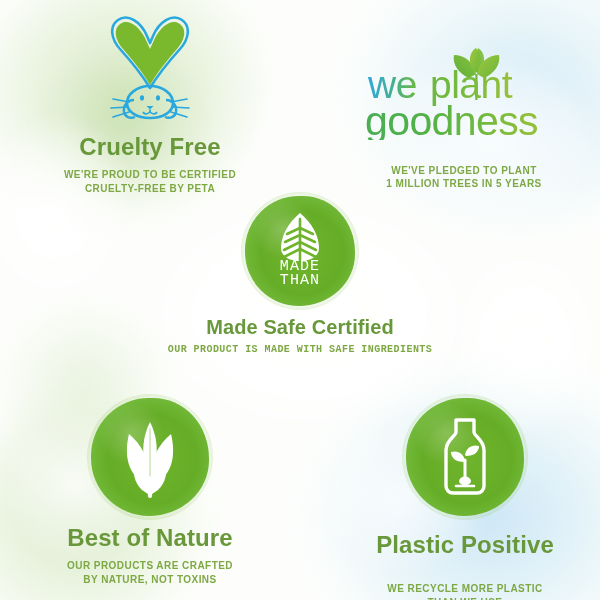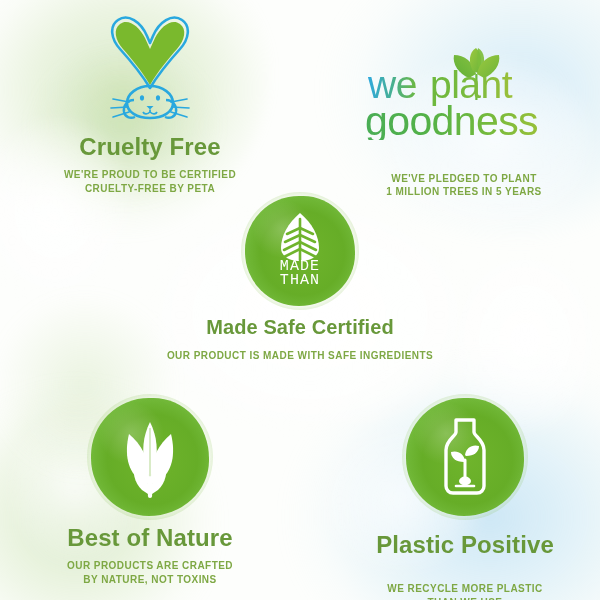--- a/index.html
+++ b/index.html
@@ -278,21 +278,21 @@
         <text x="4" y="50" font-family="Liberation Sans, sans-serif" font-size="39" letter-spacing="-0.5" fill="url(#gradWe)">we</text>
         <text x="66" y="50" font-family="Liberation Sans, sans-serif" font-size="39" letter-spacing="-0.5" fill="url(#gradPlant)">plant</text>
 
         <text x="1" y="87" font-family="Liberation Sans, sans-serif" font-size="41" letter-spacing="-0.6" fill="url(#gradGood)">goodness</text>
       </svg>
       
       
       
     </div>
 
-    <div class="subtext" style="margin-top:28px;">WE'VE PLEDGED TO PLANT</div>
+    <div class="subtext" style="margin-top:20px;">WE'VE PLEDGED TO PLANT</div>
     <div class="subtext">1 MILLION TREES IN 5 YEARS</div>
   </div>
 
   <div class="block" style="left:50px; top:196px; width:500px;">
 
     <div class="badge badge-madesafe">
       <div class="blob"></div>
       <svg viewBox="0 0 110 110" xmlns="http://www.w3.org/2000/svg">
 
         <path d="M55 17 C67 27 74 40 74 52 C74 60 66 65 55 65 C44 65 36 60 36 52 C36 40 43 27 55 17 Z" fill="#ffffff"></path>
@@ -306,21 +306,21 @@
         </g>
       </svg>
       <div class="ms-label">
         <div>MADE</div>
         <div>THAN</div>
       </div>
     </div>
 
     <div class="heading" style="margin-top:10px; font-size:20px;">Made Safe Certified</div>
 
-    <div class="subtext" style="margin-top:11px;">OUR PRODUCT IS MADE WITH SAFE INGREDIENTS</div>
+    <div class="subtext" style="margin-top:5px;font-family:Liberation Mono, monospace;">OUR PRODUCT IS MADE WITH SAFE INGREDIENTS</div>
   </div>
 
   <div class="block" style="left:21px; top:398px; width:258px;">
 
     <div class="badge">
       <div class="blob"></div>
       <svg viewBox="0 0 118 118" xmlns="http://www.w3.org/2000/svg">
 
         <path d="M59 24 C66 38 68 54 63 72 L59 80 L55 72 C50 54 52 38 59 24 Z" fill="#ffffff"></path>
         <path d="M59 30 L59 80" stroke="#6fb42c" stroke-width="1.5" opacity="0.35"></path>

